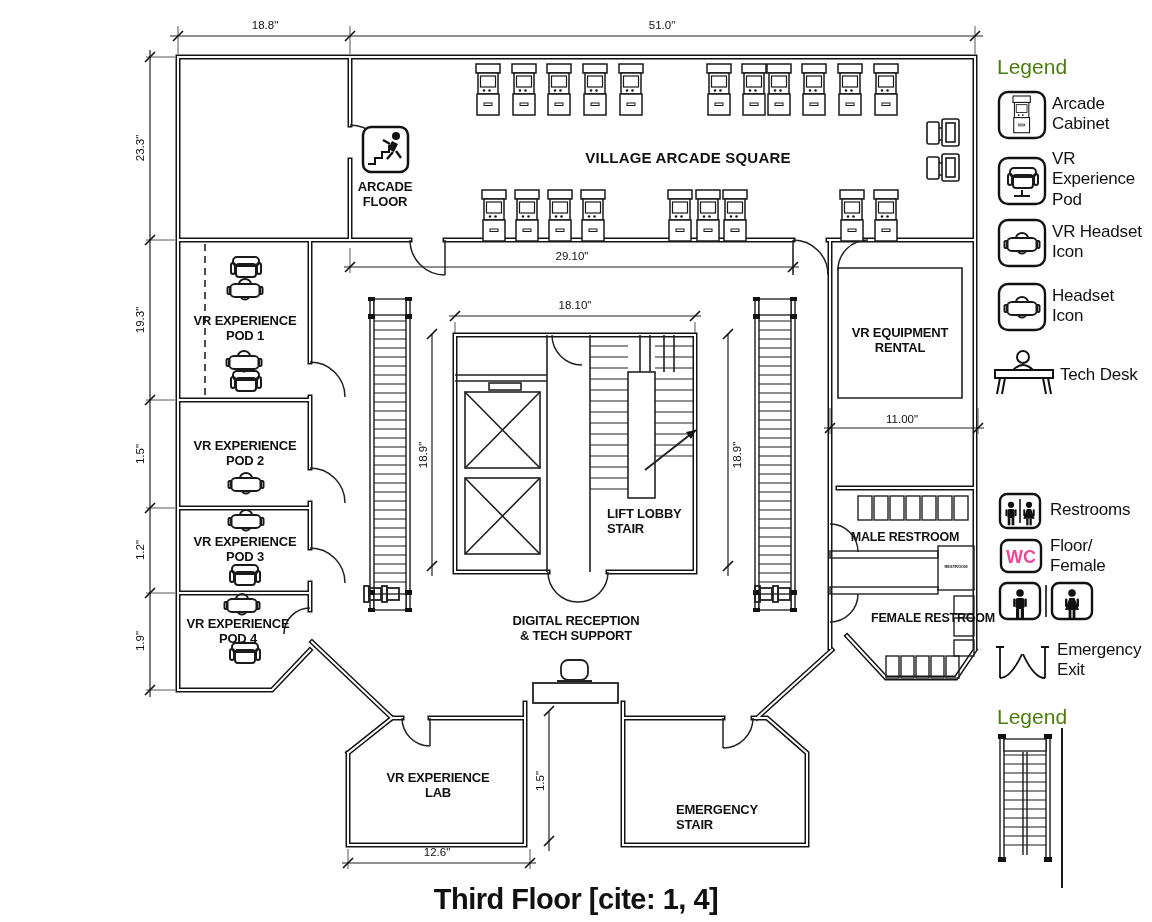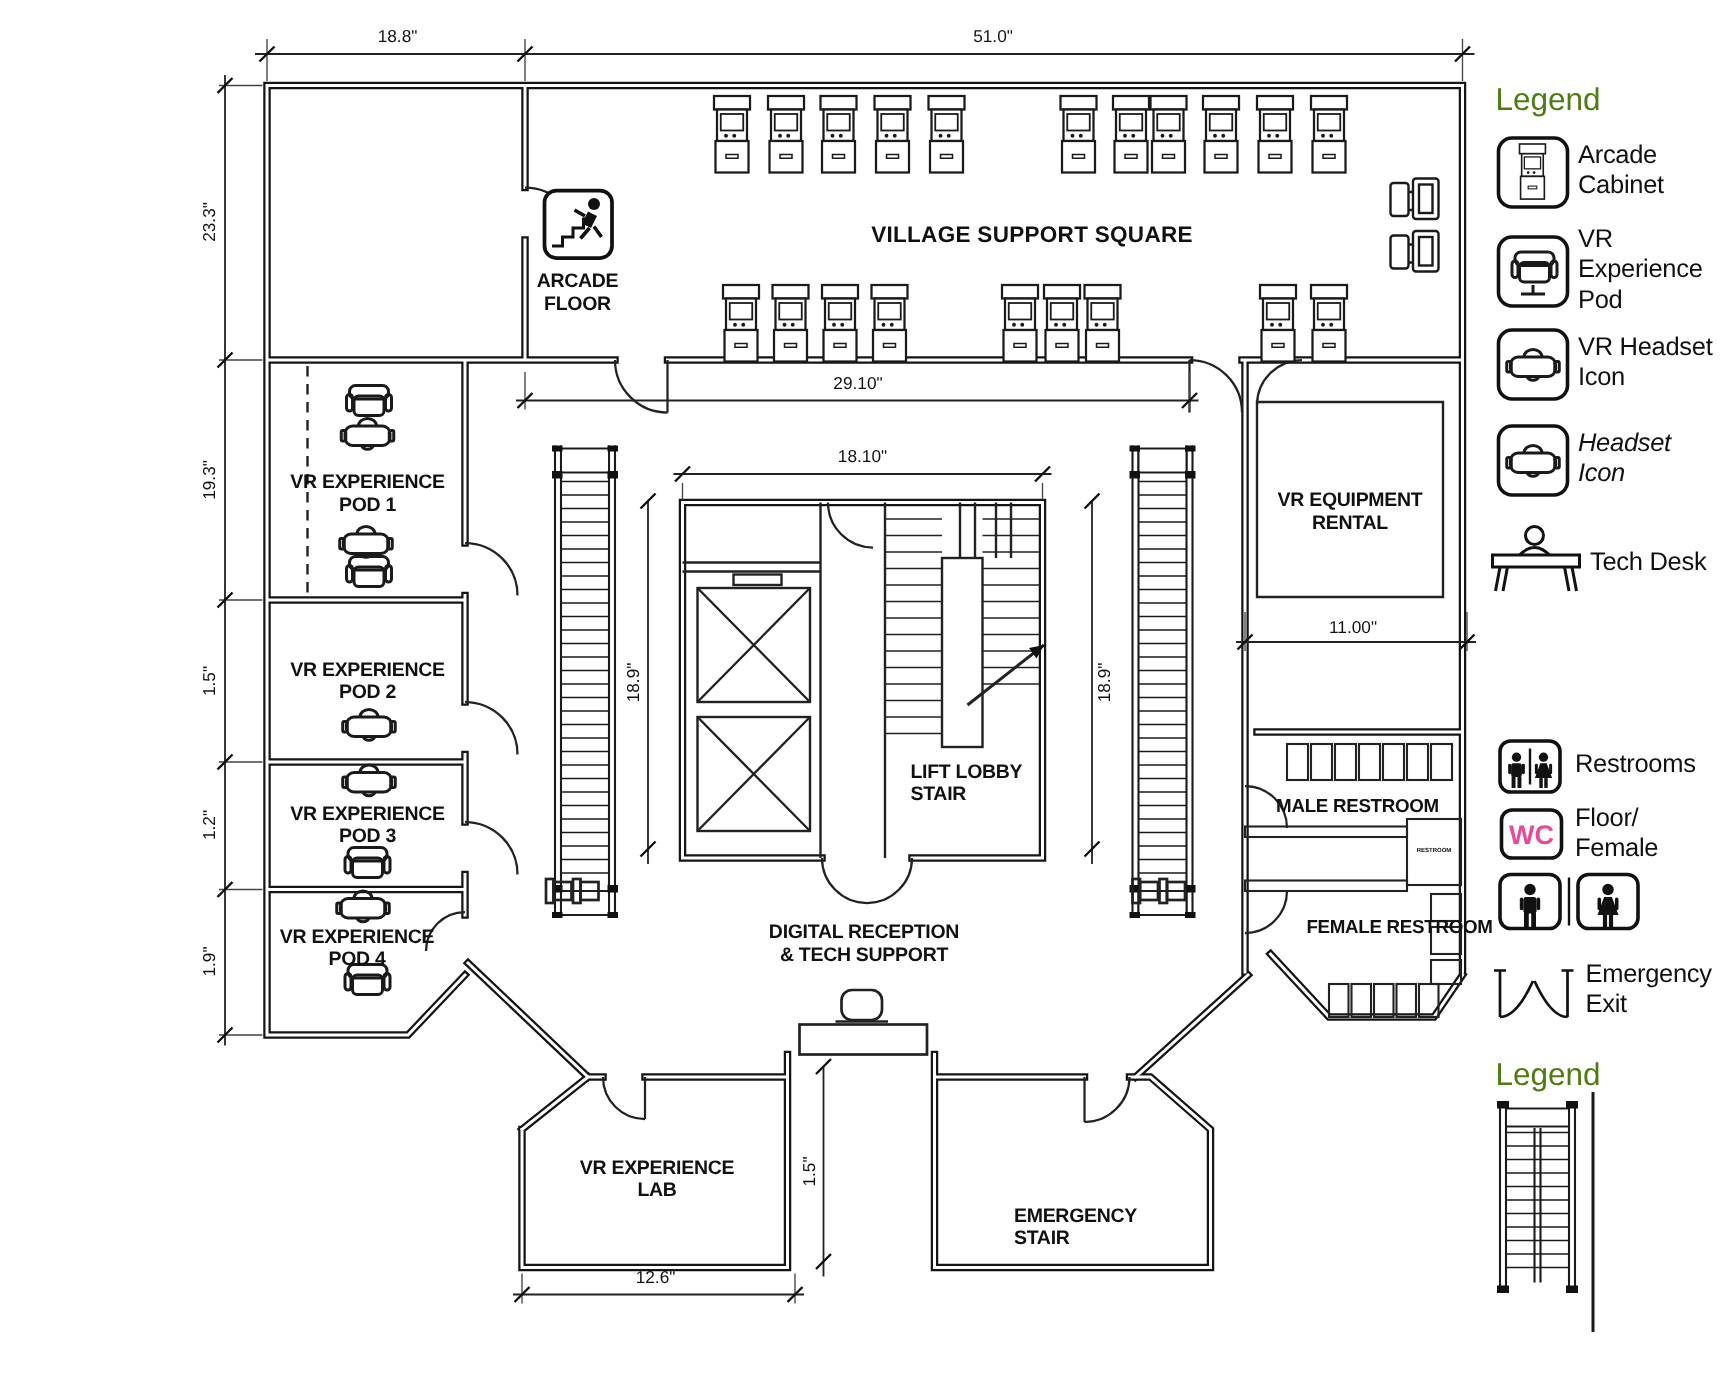--- a/index.html
+++ b/index.html
@@ -265,21 +265,21 @@
       <rect x="1004" y="739" width="42" height="12" fill="#fff" stroke="#1a1a1a" stroke-width="1.3"></rect>
       <rect x="998" y="734" width="8" height="5" fill="#111"></rect>
           <rect x="1044" y="734" width="8" height="5" fill="#111"></rect>
       <rect x="998" y="857" width="8" height="5" fill="#111"></rect>
           <rect x="1044" y="857" width="8" height="5" fill="#111"></rect>
       <path d="M1062,728 V888" stroke="#1a1a1a" stroke-width="2"></path>
     </g>
   </g>
 </svg>
 
-<div class="lbl big" style="left:688px;top:158px;">VILLAGE SUPPORT SQUARE</div>
+<div class="lbl big" style="left:688px;top:158px;">VILLAGE ARCADE SQUARE</div>
 <div class="lbl" style="left:385px;top:195px;">ARCADE
 FLOOR</div>
 <div class="lbl" style="left:245px;top:329px;">VR EXPERIENCE
 POD 1</div>
 <div class="lbl" style="left:245px;top:454px;">VR EXPERIENCE
 POD 2</div>
 <div class="lbl" style="left:245px;top:550px;">VR EXPERIENCE
 POD 3</div>
 <div class="lbl" style="left:238px;top:632px;">VR EXPERIENCE
 POD 4</div>
@@ -312,24 +312,25 @@
 <div class="dimt rot" style="left:540px;top:781px;">1.5"</div>
 <div class="dimt" style="left:437px;top:852px;">12.6"</div>
 
 <div class="leghead" style="left:997px;top:55px;">Legend</div>
 <div class="leg" style="left:1052px;top:114px;">Arcade
 Cabinet</div>
 <div class="leg" style="left:1052px;top:180px;">VR Experience
 Pod</div>
 <div class="leg" style="left:1052px;top:242px;">VR Headset
 Icon</div>
-<div class="leg" style="left:1052px;top:306px;font-style:italic;">Headset
+<div class="leg" style="left:1052px;top:306px;">Headset
 Icon</div>
 <div class="leg" style="left:1060px;top:375px;">Tech Desk</div>
 <div class="leg" style="left:1050px;top:510px;">Restrooms</div>
 <div class="wc" style="left:1021px;top:557px;">WC</div>
 <div class="leg" style="left:1050px;top:556px;">Floor/ Female</div>
 <div class="leg" style="left:1057px;top:660px;">Emergency
 Exit</div>
 <div class="leghead" style="left:997px;top:705px;">Legend</div>
 
+<div class="title" style="left:576px;top:899px;">Third Floor [cite: 1, 4]</div>
 
 </div>
 
 </body></html>

